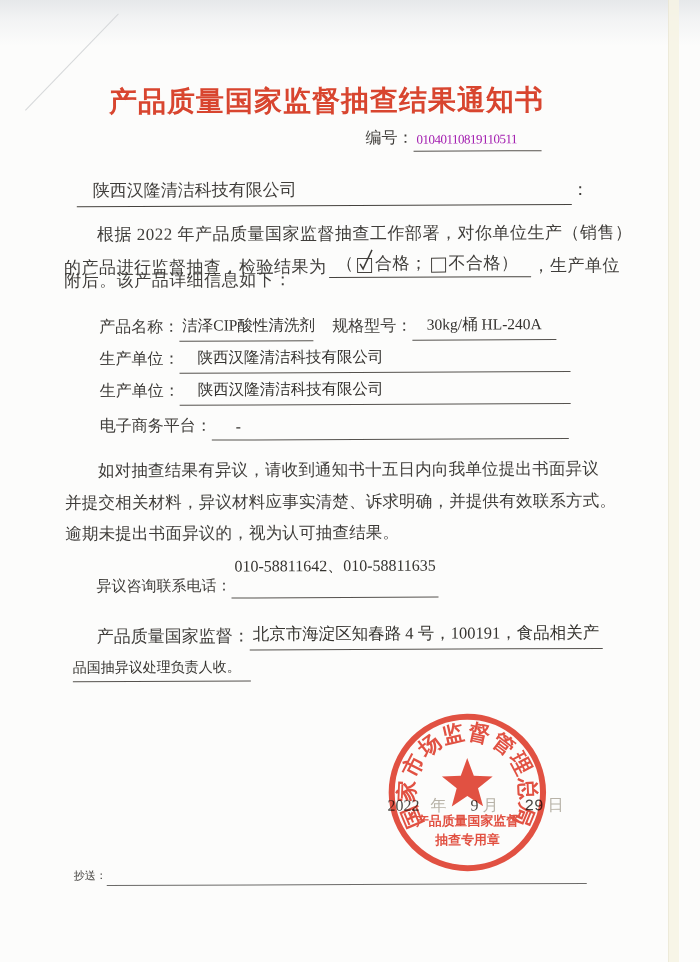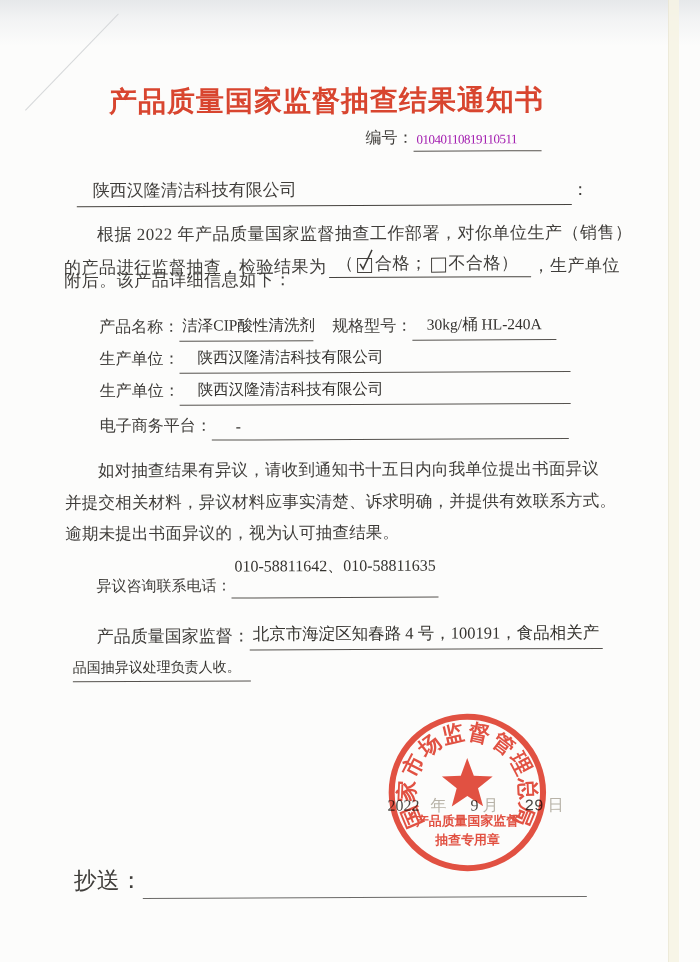--- a/index.html
+++ b/index.html
@@ -49,21 +49,21 @@
   .frow .u{padding-bottom:4px;}
   
   .cval{font-size:16px;color:#35332f;}
   
   .dateline{left:386px;top:796px;font-size:16px;color:#4c4a46;z-index:1;}
   .dateline .unit{color:#b7b2a7;}
   .stamp{position:absolute;left:380px;top:707px;width:172px;height:172px;z-index:2;
     mix-blend-mode:multiply;opacity:.92;}
   
   .cc{left:72px;top:864px;width:513px;}
-  .cc .lbl{font-size:23px;}
+  .cc .lbl{font-size:11px;}
   .cc .ccline{flex:1;border-bottom:1.4px solid #6b6a68;height:20px;}
 </style>
 </head>
 <body>
 
 <div class="page">
 
   <div class="scan-top"></div>
   <div class="scan-diag"></div>
   <div class="scan-right"></div>

